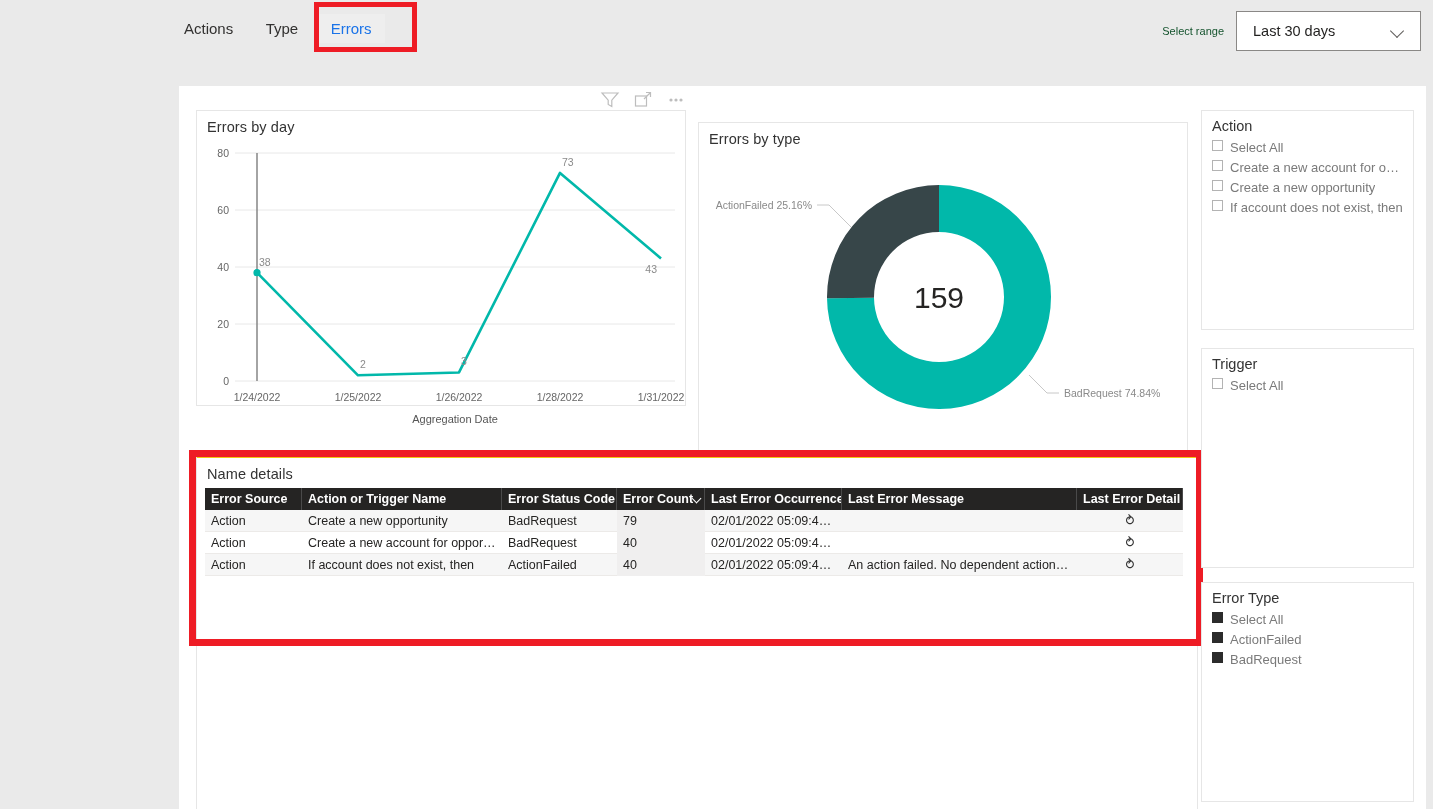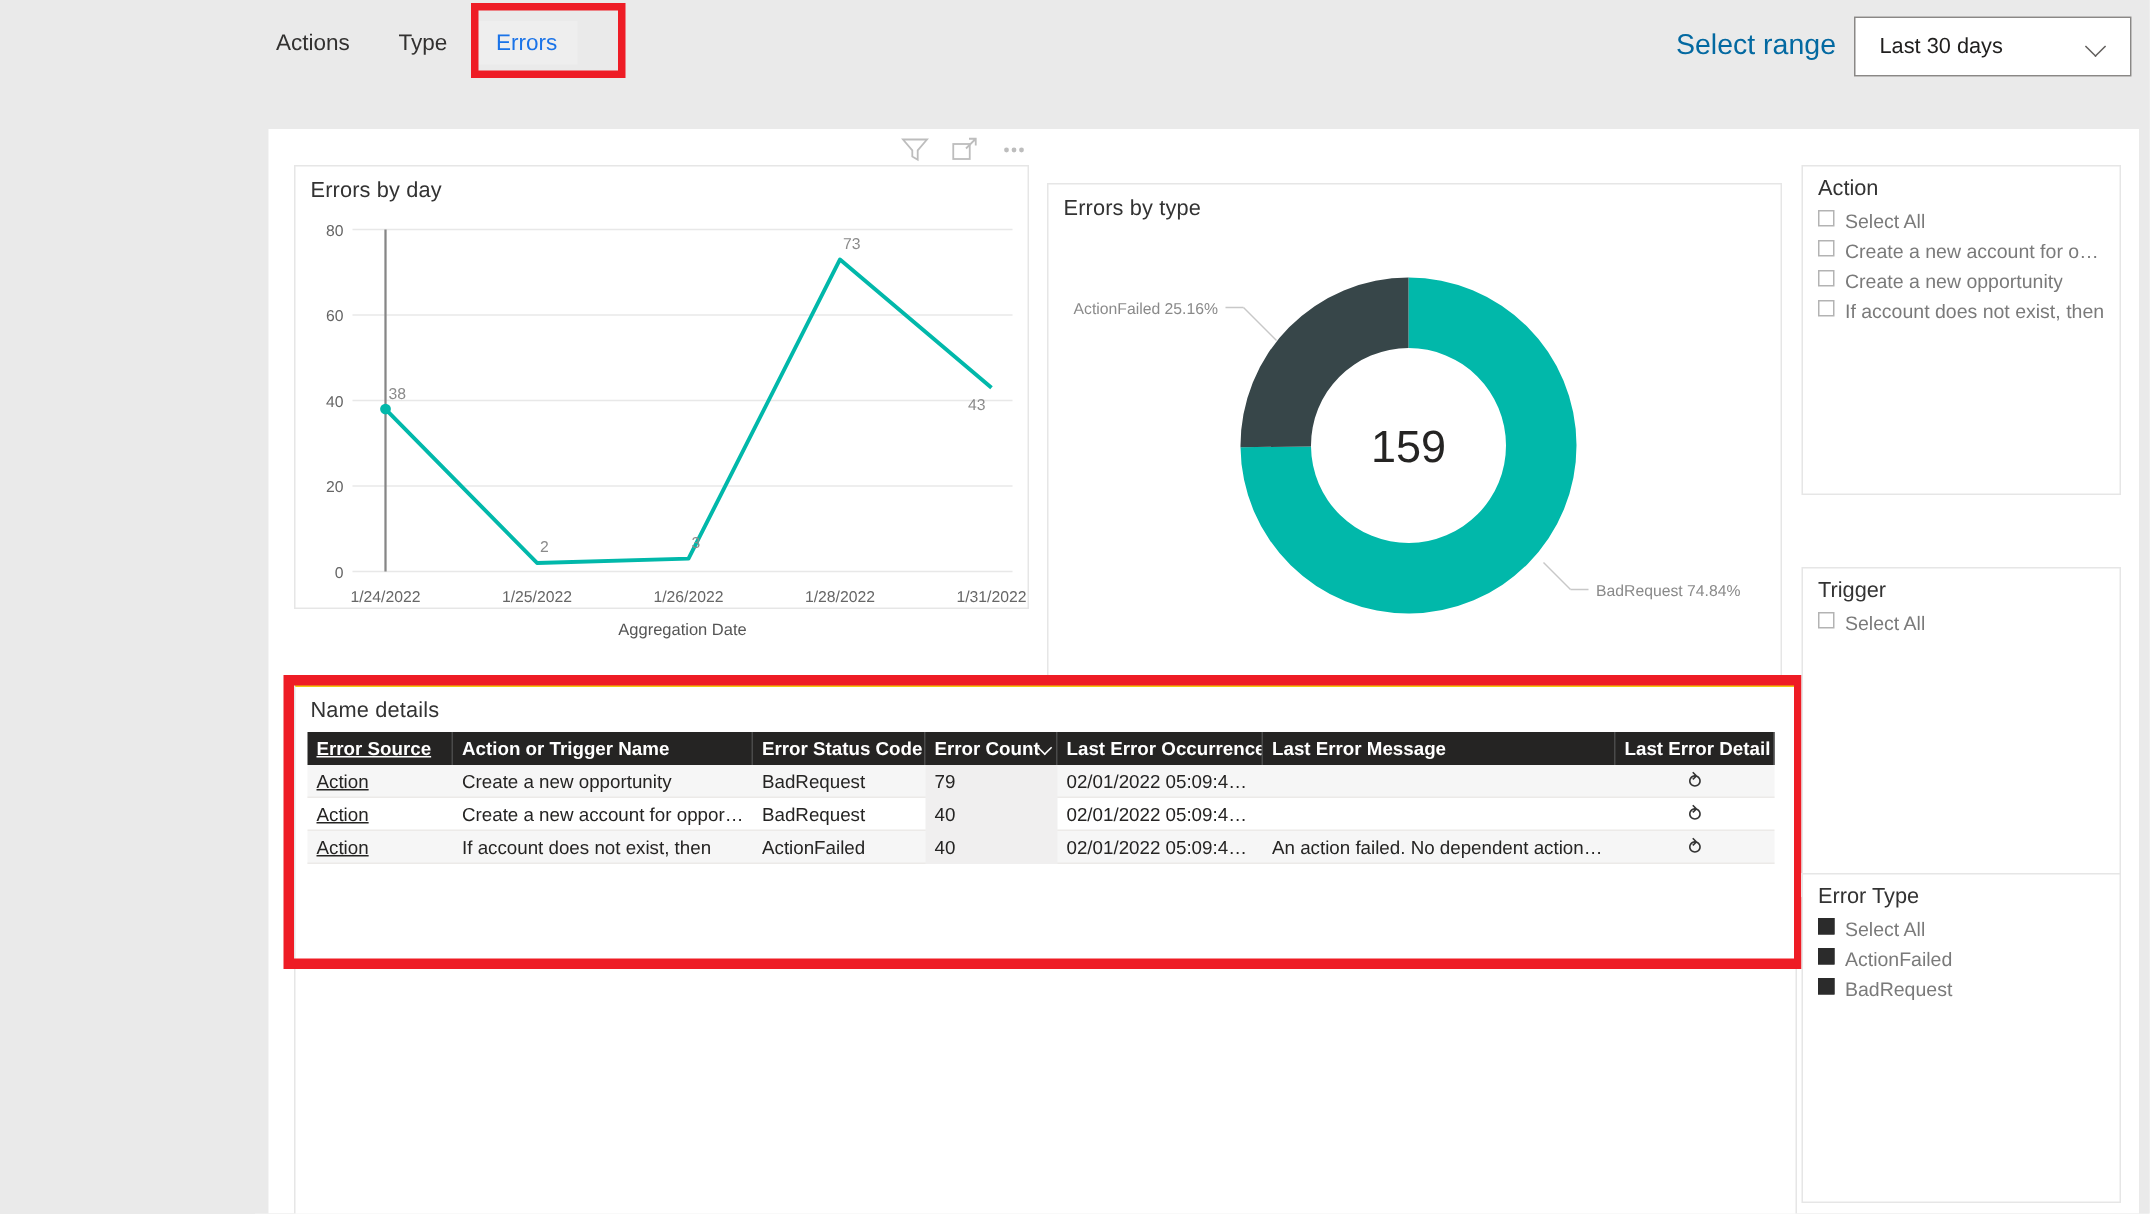--- a/index.html
+++ b/index.html
@@ -20,21 +20,21 @@
     background: transparent; border: none; white-space: nowrap;
   }
   .tab.active { color: #1a73e8; background: #eeeeee; }
   .tab-wrap { position: relative; }
   .tab-highlight {
     position: absolute; left: 314px; top: 2px; width: 103px; height: 50px;
     border: 5px solid #ee1c25; pointer-events: none; background: transparent;
   }
 
   .range-area { position: absolute; right: 12px; top: 11px; display: flex; align-items: center; gap: 12px; }
-  .range-label { font-size: 19px; color: #0369a1; }
+  .range-label { font-size: 11px; color: #14532d; }
   .range-select {
     width: 185px; height: 40px; background: #fff; border: 1px solid #8a8886;
     display: flex; align-items: center; justify-content: space-between;
     padding: 0 14px 0 16px; font-size: 14.5px; color: #201f1e; cursor: pointer;
   }
   .chev { width: 16px; height: 10px; position: relative; flex: none; }
   .chev::before {
     content: ""; position: absolute; left: 2px; top: 0px;
     width: 9px; height: 9px; border-right: 1.6px solid #605e5c; border-bottom: 1.6px solid #605e5c;
     transform: rotate(45deg);
@@ -57,38 +57,38 @@
   #errTable { left: 17px; top: 369px; width: 1002px; height: 417px; border-top: 3px solid #f2c811; }
 
   .tbl-highlight {
     position: absolute; left: 10px; top: 364px; width: 1014px; height: 196px;
     border: 7px solid #ee1c25; pointer-events: none;
   }
 
   
   .filter-card { position: absolute; left: 1022px; width: 213px; background: #fff; border: 1px solid #e6e6e6; }
   #fcAction { top: 24px; height: 220px; }
-  #fcTrigger { top: 262px; height: 220px; margin-top: 30px; }
+  #fcTrigger { top: 262px; height: 220px; }
   #fcErrType { top: 496px; height: 220px; }
   .fc-title { font-size: 14.5px; color: #333; padding: 7px 10px 4px 10px; }
   .fc-list { padding: 2px 10px 0 10px; }
   .fc-row { display: flex; align-items: flex-start; gap: 7px; height: 20px; cursor: pointer; }
   .fc-label { font-size: 13px; color: #7a7a7a; white-space: nowrap; overflow: hidden; text-overflow: ellipsis; }
   .cbx { width: 11px; height: 11px; border: 1px solid #b3b3b3; background: #fff; flex: none; }
   .cbx.checked { background: #2b2b2b; border-color: #2b2b2b; }
 
   
   .tbl { position: absolute; left: 8px; top: 30px; width: 978px; font-size: 12.5px; }
   .tbl-head { display: flex; background: #252423; color: #fff; height: 22px; align-items: center; font-weight: bold; }
   .tbl-head .th { padding: 0 6px; height: 22px; line-height: 22px; border-right: 1px solid #4a4a4a; overflow: hidden; white-space: nowrap; }
   .tbl-row { display: flex; height: 22px; align-items: center; color: #252423; border-bottom: 1px solid #eceae8; }
   .tbl-row .td { padding: 0 6px; height: 22px; line-height: 22px; overflow: hidden; white-space: nowrap; text-overflow: ellipsis; }
   .tbl-row:nth-child(odd) { background: #f6f6f6; }
   .tbl-row:nth-child(even) { background: #ffffff; }
-  .c0 { width: 97px; text-decoration: underline; } .c1 { width: 200px; } .c2 { width: 115px; }
+  .c0 { width: 97px; } .c1 { width: 200px; } .c2 { width: 115px; }
   .c3 { width: 88px; background: #f0efef; } .c4 { width: 137px; }
   .c5 { width: 235px; } .c6 { width: 106px; text-align: center; }
   .tbl-head .c3 { background: transparent; display: flex; align-items: center; justify-content: space-between; text-align: right; }
   .sort-chev { width: 9px; height: 9px; position: relative; }
   .sort-chev::before {
     content:""; position:absolute; left:0; top:0px; width:6px; height:6px;
     border-right:1.4px solid #fff; border-bottom:1.4px solid #fff; transform: rotate(45deg);
   }
   .detail-icn { font-size: 13px; color: #333; }
 

